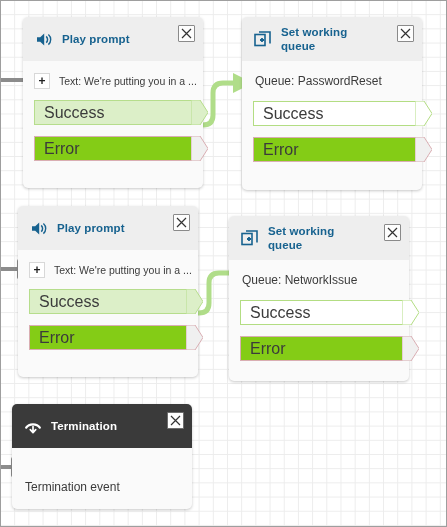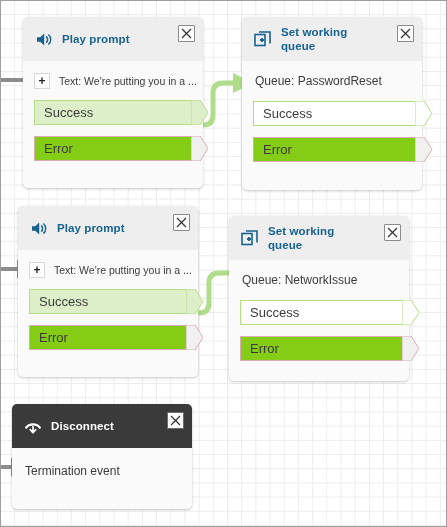--- a/index.html
+++ b/index.html
@@ -76,21 +76,21 @@
     cursor:pointer;
   }
   .param-text{ padding:13px 11px 13px 13px; font-size:12px;color:#3b3b3b;white-space:nowrap;}
   .ports{ padding:0 0 13px 0; }
   .port{
     position:relative;
     margin:0 0 0 11px;
     height:25px;
     display:flex;align-items:center;
     padding-left:9px;
-    font-size:13px;color:#3b3b3b;
+    font-size:16px;color:#3b3b3b;
     box-sizing:border-box;
     cursor:pointer;
   }
   .port + .port{ margin-top:11px; }
   .port.success{ background:#dcefc8; border:1px solid #b6dd8c; }
   .port.success.plain{ background:#ffffff; border:1px solid #b3dd83; }
   .port.error{ background:#84cc16; border:1px solid #d9aeb3; }
   .port .beak{
     position:absolute;
     top:-1px;
@@ -294,25 +294,25 @@
   </div>
 
   <div class="node" style="left:11px;top:403px;width:180px;height:105px;">
     <div class="node-header dark">
       <span class="hdr-icon">
         <svg width="18" height="15" viewBox="0 0 18 15">
           <path d="M2.2 8.6 A7.6 6 0 0 1 15.8 8.6" stroke="#ffffff" stroke-width="2.3" fill="none" stroke-linecap="round"></path>
           <path d="M9 7.6 V13.2 M6.3 10.6 L9 13.6 L11.7 10.6" stroke="#ffffff" stroke-width="1.7" fill="none" stroke-linecap="round" stroke-linejoin="round"></path>
         </svg>
       </span>
-      <span class="node-title">Disconnect</span>
-      <span class="close-btn">
-        <svg width="11" height="11" viewBox="0 0 11 11">
-            <path d="M1 1 L10 10 M10 1 L1 10" stroke="#333" stroke-width="1.2"></path>
-          </svg>
-      </span>
-    </div>
-    <div class="node-body">
-      <div class="param-text" style="padding-top:16px;">Termination event</div>
+      <span class="node-title">Termination</span>
+      <span class="close-btn">
+        <svg width="11" height="11" viewBox="0 0 11 11">
+            <path d="M1 1 L10 10 M10 1 L1 10" stroke="#333" stroke-width="1.2"></path>
+          </svg>
+      </span>
+    </div>
+    <div class="node-body">
+      <div class="param-text" style="padding-top:16px;margin-top:16px;">Termination event</div>
     </div>
   </div>
 
 </div>
 
 </body></html>

